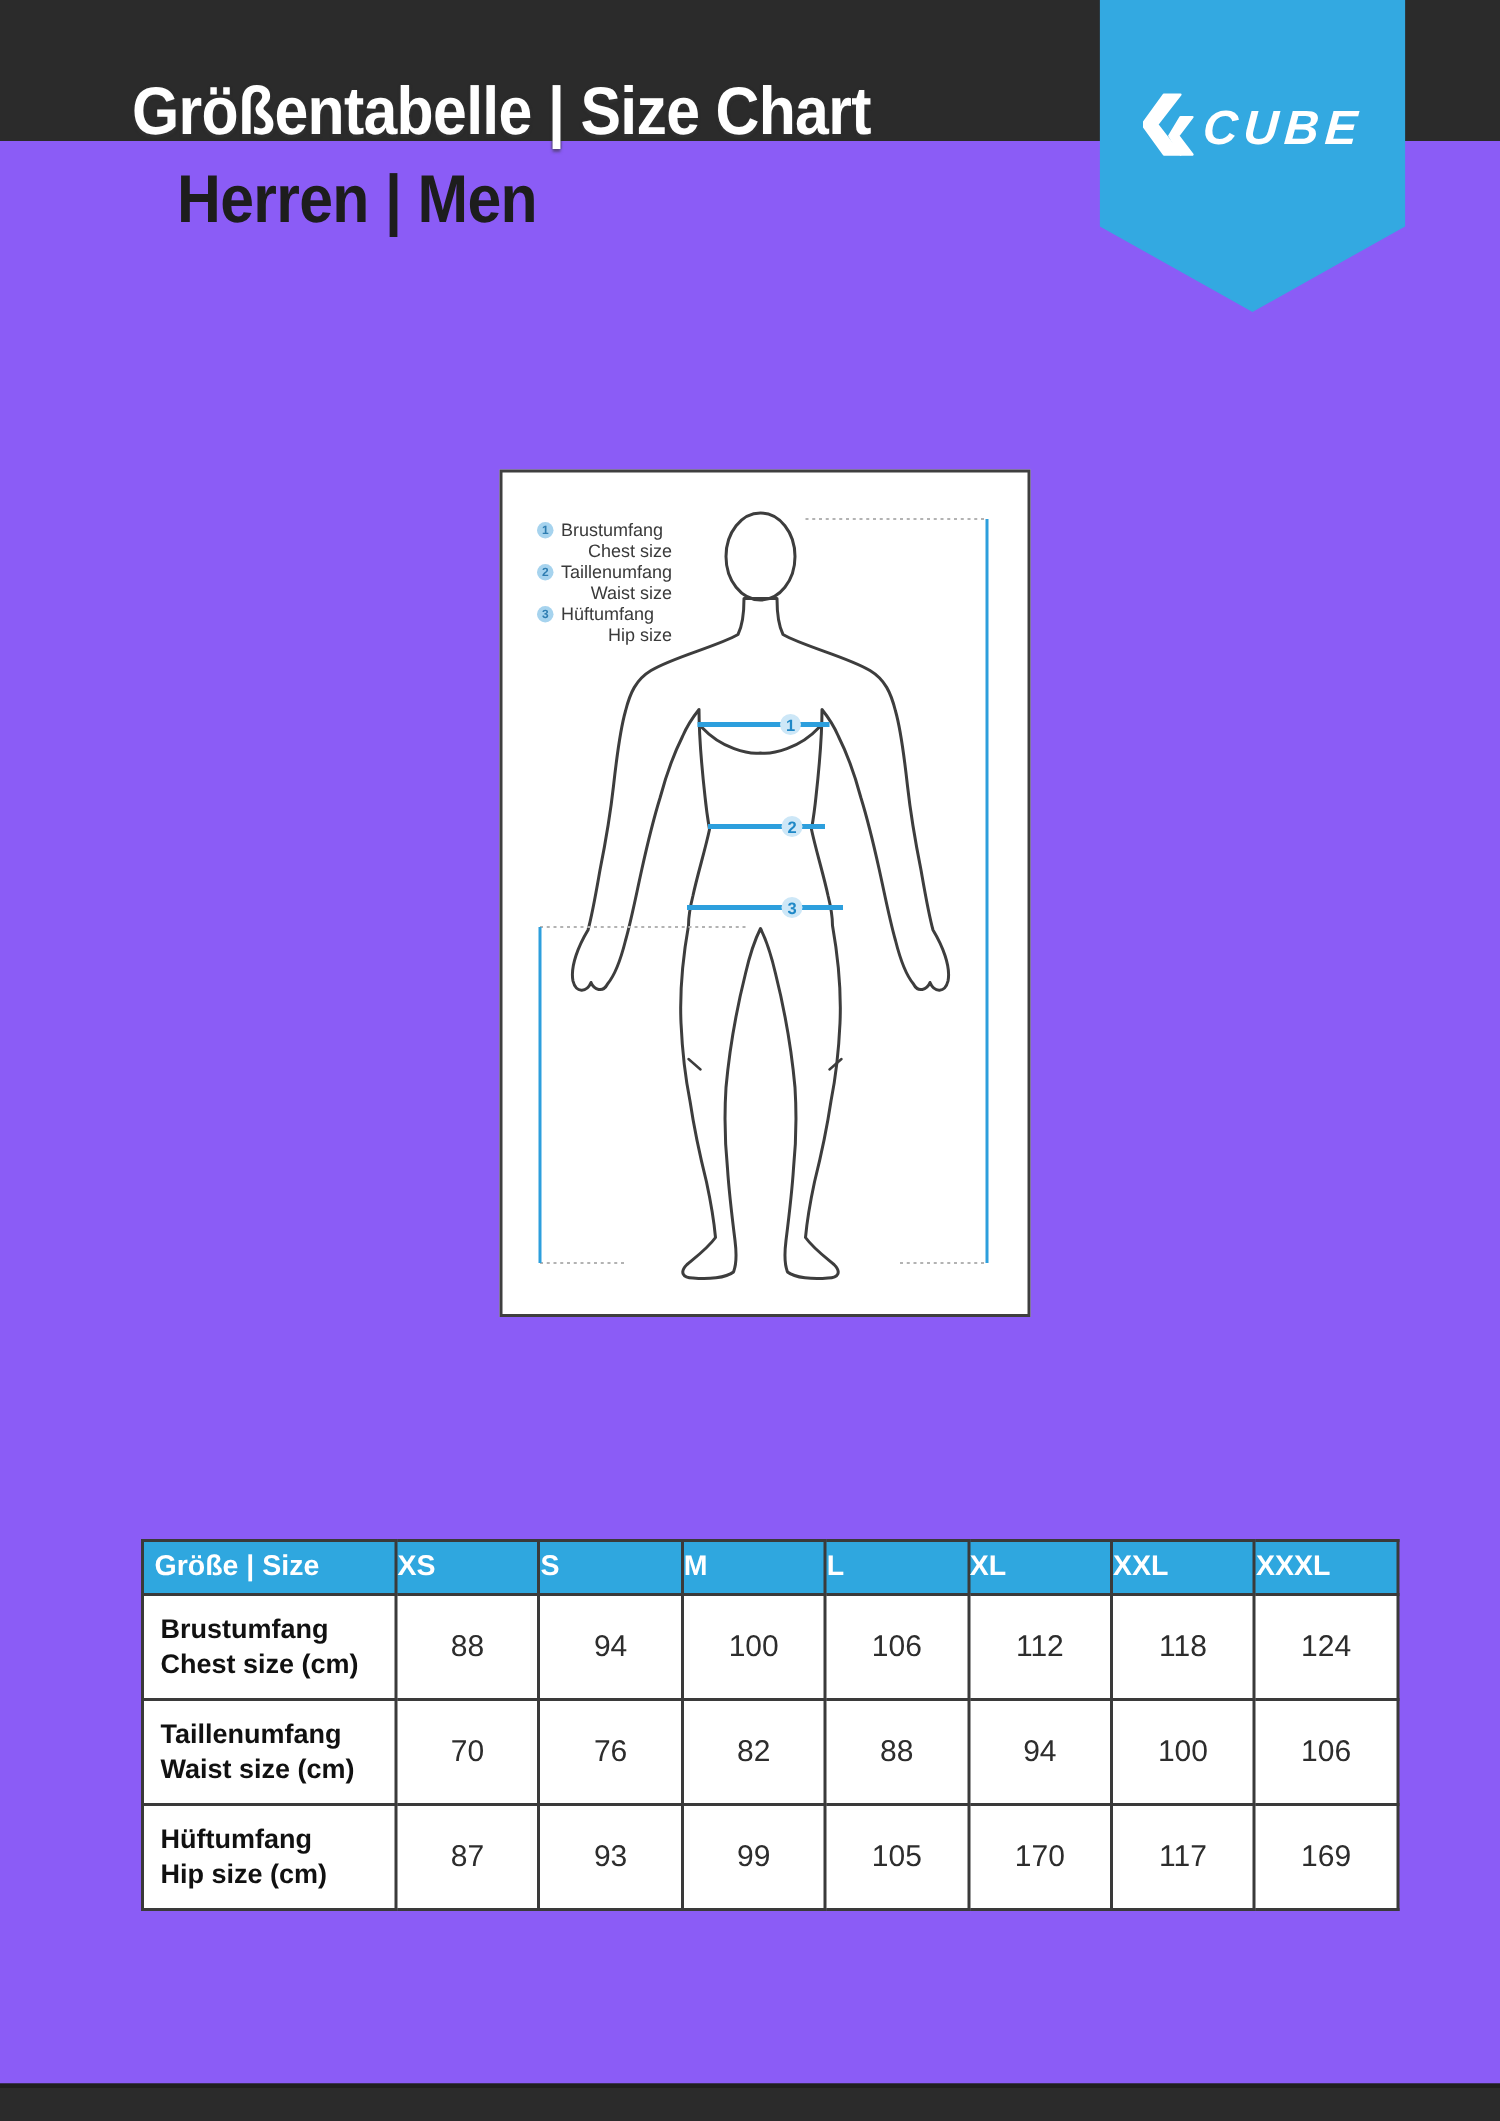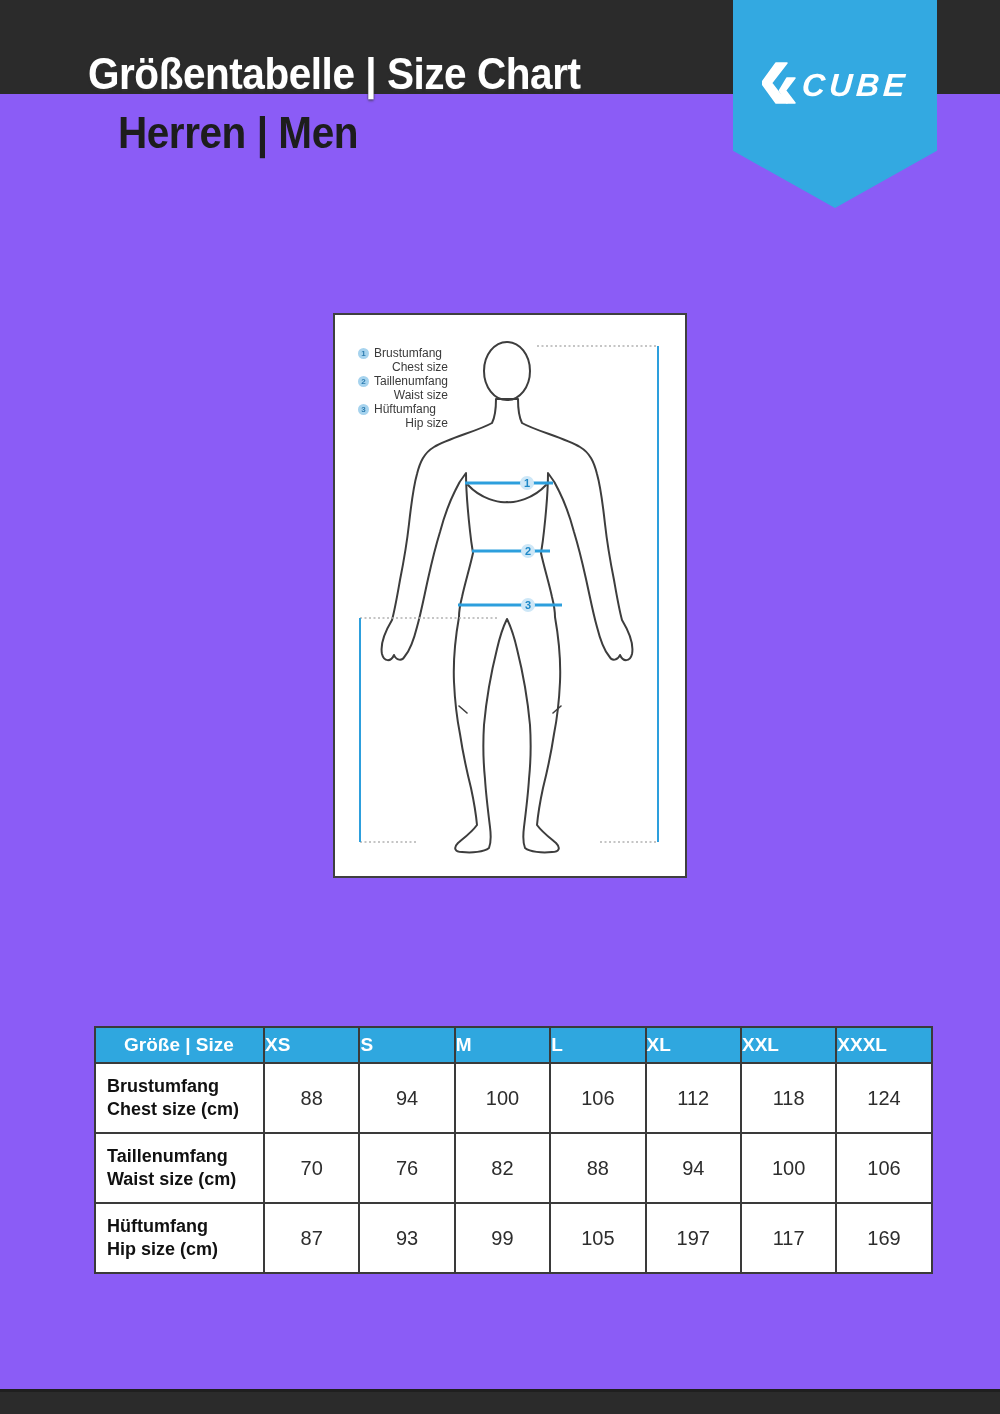--- a/index.html
+++ b/index.html
@@ -60,21 +60,21 @@
     position:absolute; left:94px; top:1026px; width:837px;
     border-collapse:collapse; table-layout:fixed;
   }
   .size-table col.c-label { width:169px; }
   .size-table col.c-size  { width:95.4px; }
   .size-table th, .size-table td { border:2px solid #3a3a3a; }
   .size-table thead th {
     height:36px; background:#2fa7df; color:#ffffff;
     font-size:19px; font-weight:bold; text-align:left; vertical-align:middle;
   }
-  .size-table thead th.corner { text-align:left; padding-left:28px; }
+  .size-table thead th.corner { text-align:left; padding-left:7px; }
   .size-table tbody td { height:70px; background:#ffffff; vertical-align:middle; }
   .row-label { text-align:left; padding-left:11px; font-weight:bold;
                font-size:18px; line-height:23px; color:#111111; }
   .cell-value { text-align:center; font-size:20px; color:#2d2d2d;margin-left:12px; }
 
   
   .footer-bar { position:absolute; left:0; top:1389px; width:1000px; height:25px;
                 background:#2b2b2b; border-top:3px solid #1f1f1f; }
 </style>
 </head>
@@ -274,21 +274,21 @@
       </tr>
       <tr>
         <td class="row-label">
           <div>Hüftumfang</div>
           <div>Hip size (cm)</div>
         </td>
         <td class="cell-value">87</td>
         <td class="cell-value">93</td>
         <td class="cell-value">99</td>
         <td class="cell-value">105</td>
-        <td class="cell-value">197</td>
+        <td class="cell-value">170</td>
         <td class="cell-value">117</td>
         <td class="cell-value">169</td>
       </tr>
     </tbody>
   </table>
 
   <div class="footer-bar"></div>
 
 </div>
 

